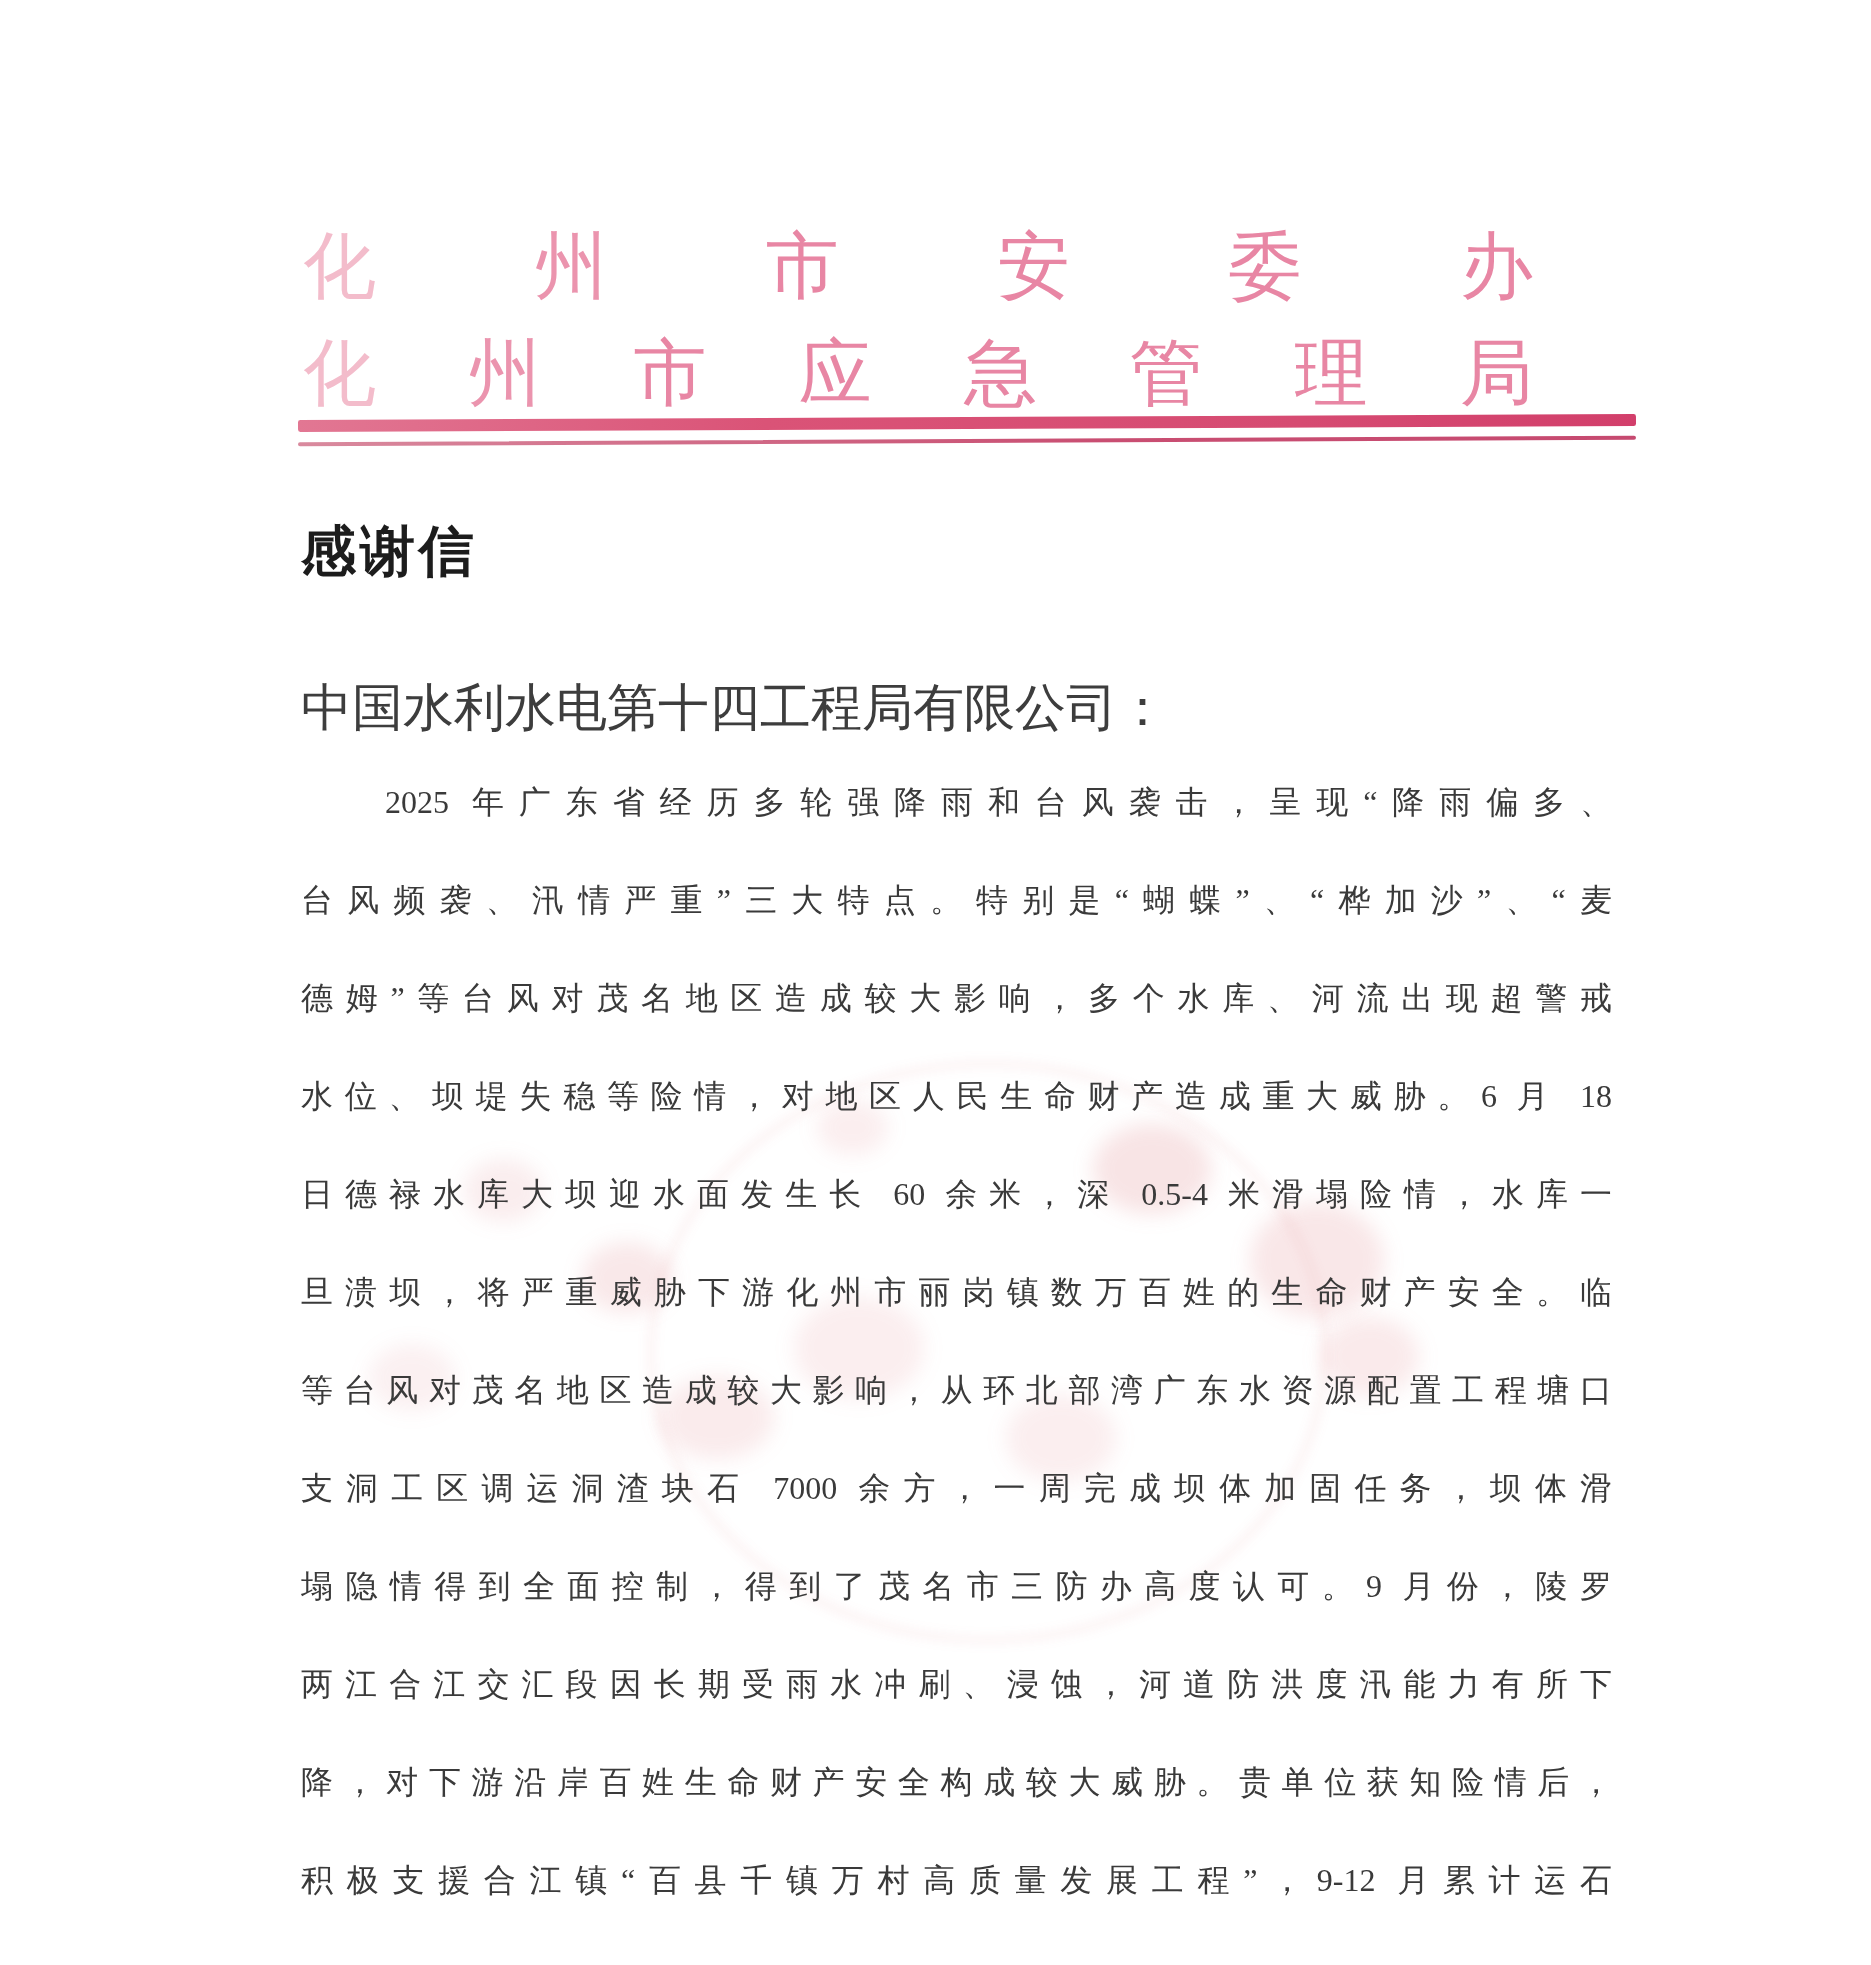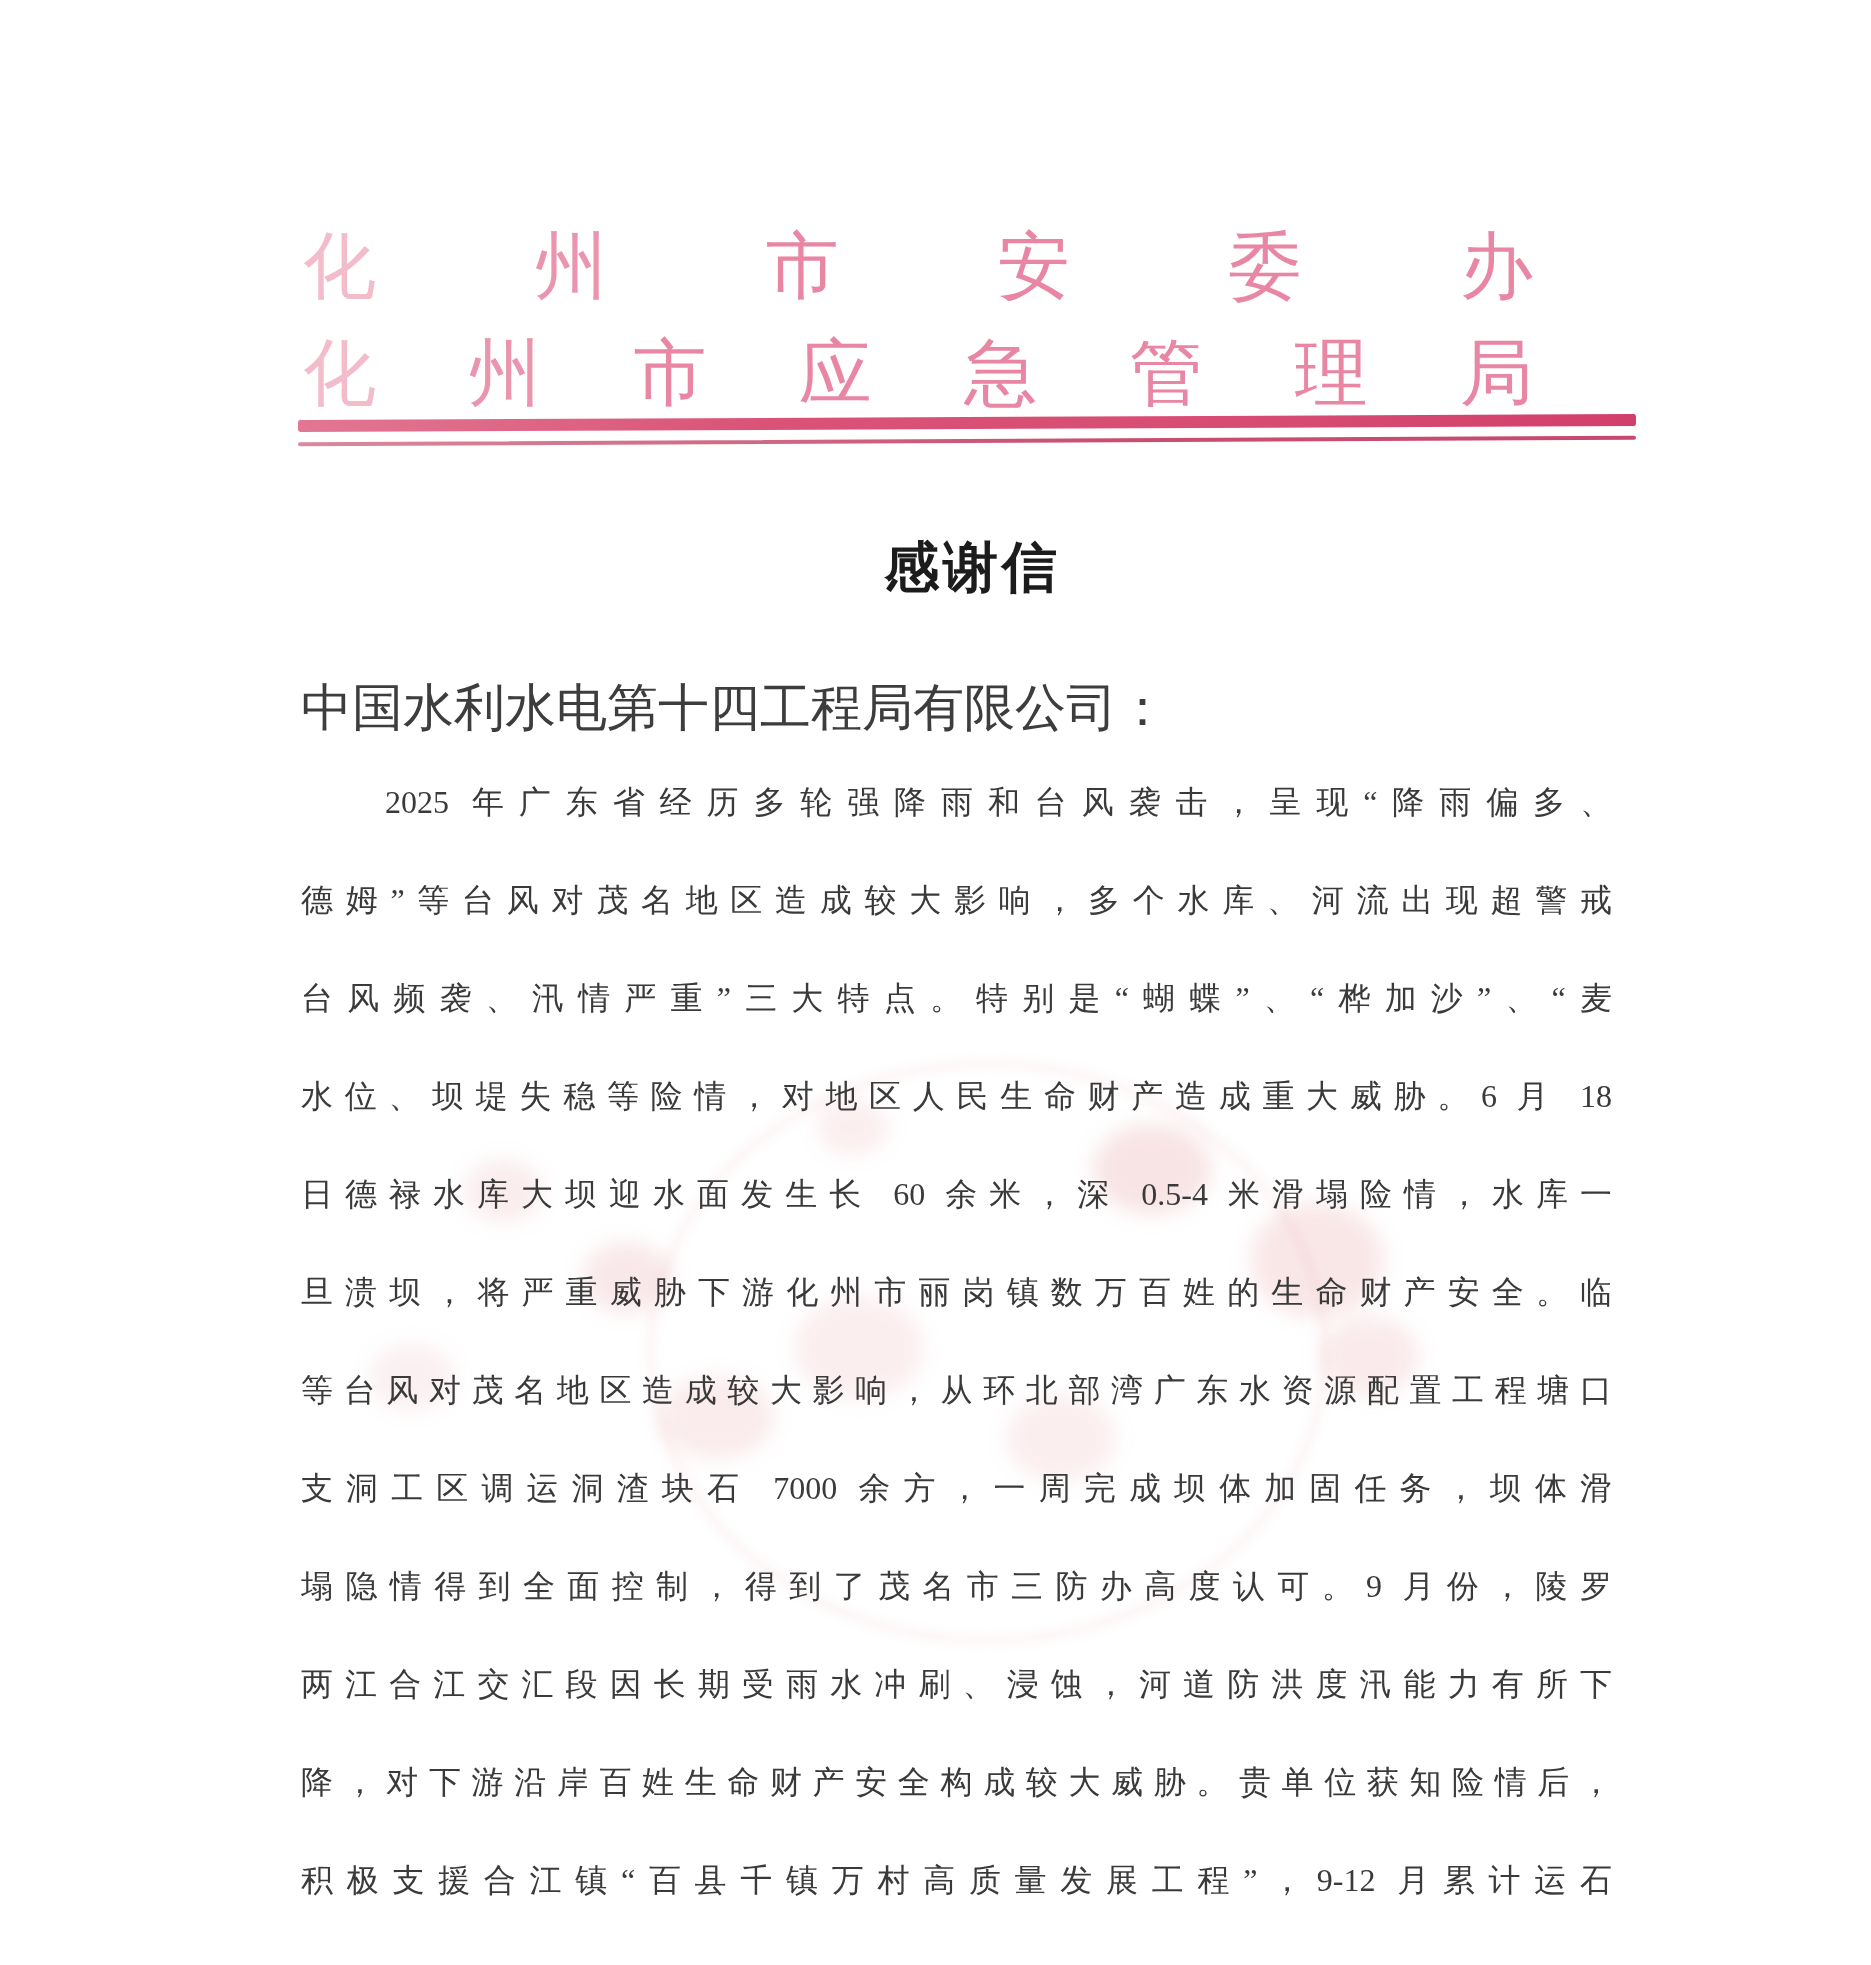--- a/index.html
+++ b/index.html
@@ -77,22 +77,21 @@
   .b8 { left: 369px;  top: 1344px; width: 86px; height: 67px; background: rgba(214, 92, 100, 0.09); }
   .b9 { left: 794px; top: 1297px; width: 130px; height: 102px; background: rgba(214, 92, 100, 0.10); }
   .b10{ left: 1006px; top: 1395px; width: 110px; height: 86px; background: rgba(214, 92, 100, 0.10); }
 
   
   .title {
     position: absolute;
     left: 301px;
     width: 1311px;
     top: 520px;
-    margin: 16px;
-    text-align: center;
+    margin: 0;
     font-size: 55px;
     line-height: 1.15;
     font-weight: 700;
     letter-spacing: 3.9px;
     color: #1c1c1c;
   }
   .salutation {
     position: absolute;
     left: 301px;
     width: 1336px;
@@ -160,22 +159,22 @@
     <div class="blob b9"></div>
     <div class="blob b10"></div>
   </div>
 
   <h1 class="title">感谢信</h1>
 
   <div class="salutation">中国水利水电第十四工程局有限公司：</div>
 
   <div class="letter-body" id="letter-body">
       <div class="body-line indent">2025 年广东省经历多轮强降雨和台风袭击，呈现“降雨偏多、</div>
+      <div class="body-line">台风频袭、汛情严重”三大特点。特别是“蝴蝶”、“桦加沙”、“麦</div>
       <div class="body-line">德姆”等台风对茂名地区造成较大影响，多个水库、河流出现超警戒</div>
-      <div class="body-line">台风频袭、汛情严重”三大特点。特别是“蝴蝶”、“桦加沙”、“麦</div>
       <div class="body-line">水位、坝堤失稳等险情，对地区人民生命财产造成重大威胁。6 月 18</div>
       <div class="body-line">日德禄水库大坝迎水面发生长 60 余米，深 0.5-4 米滑塌险情，水库一</div>
       <div class="body-line">旦溃坝，将严重威胁下游化州市丽岗镇数万百姓的生命财产安全。临</div>
       <div class="body-line">等台风对茂名地区造成较大影响，从环北部湾广东水资源配置工程塘口</div>
       <div class="body-line">支洞工区调运洞渣块石 7000 余方，一周完成坝体加固任务，坝体滑</div>
       <div class="body-line">塌隐情得到全面控制，得到了茂名市三防办高度认可。9 月份，陵罗</div>
       <div class="body-line">两江合江交汇段因长期受雨水冲刷、浸蚀，河道防洪度汛能力有所下</div>
       <div class="body-line">降，对下游沿岸百姓生命财产安全构成较大威胁。贵单位获知险情后，</div>
       <div class="body-line">积极支援合江镇“百县千镇万村高质量发展工程”，9-12 月累计运石</div>
     </div>

